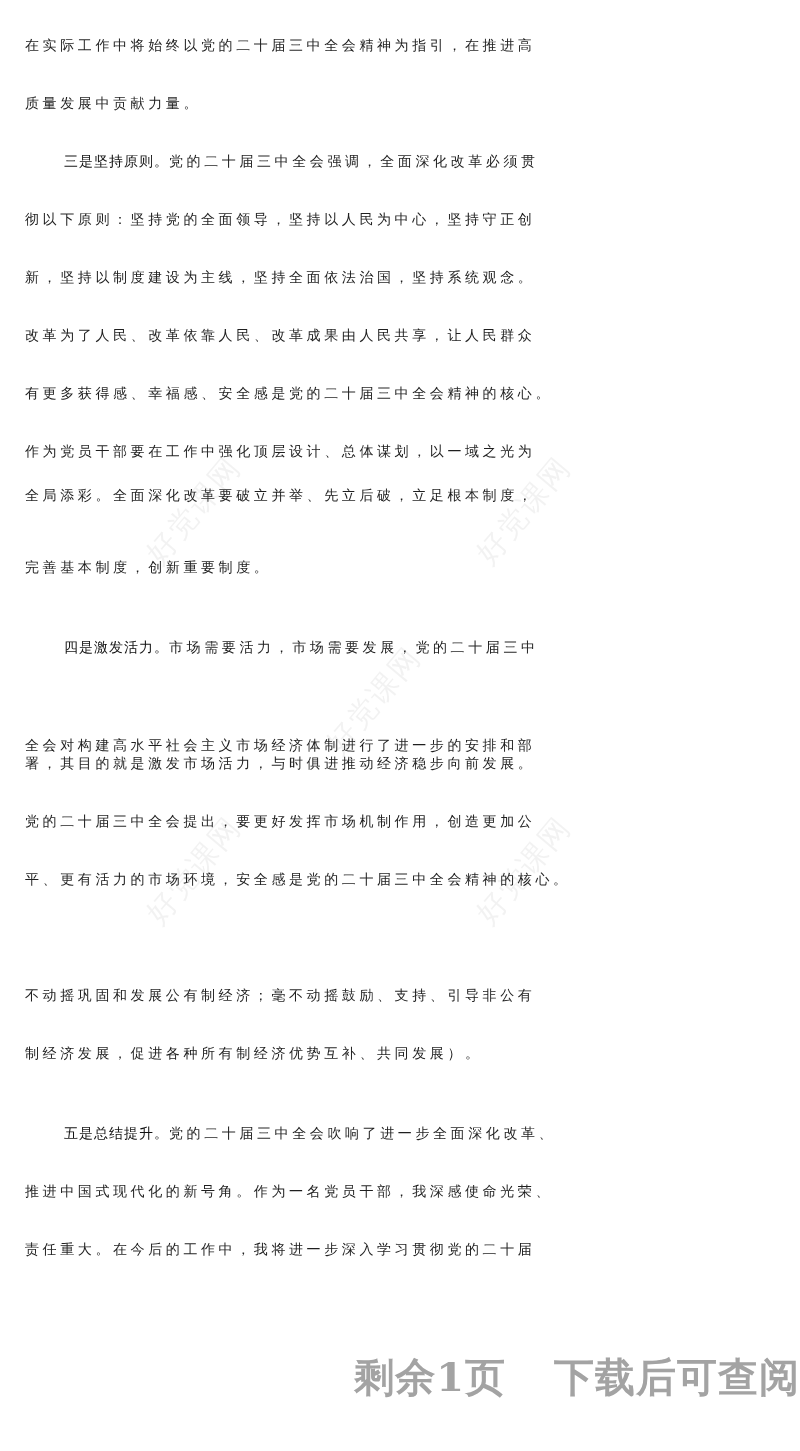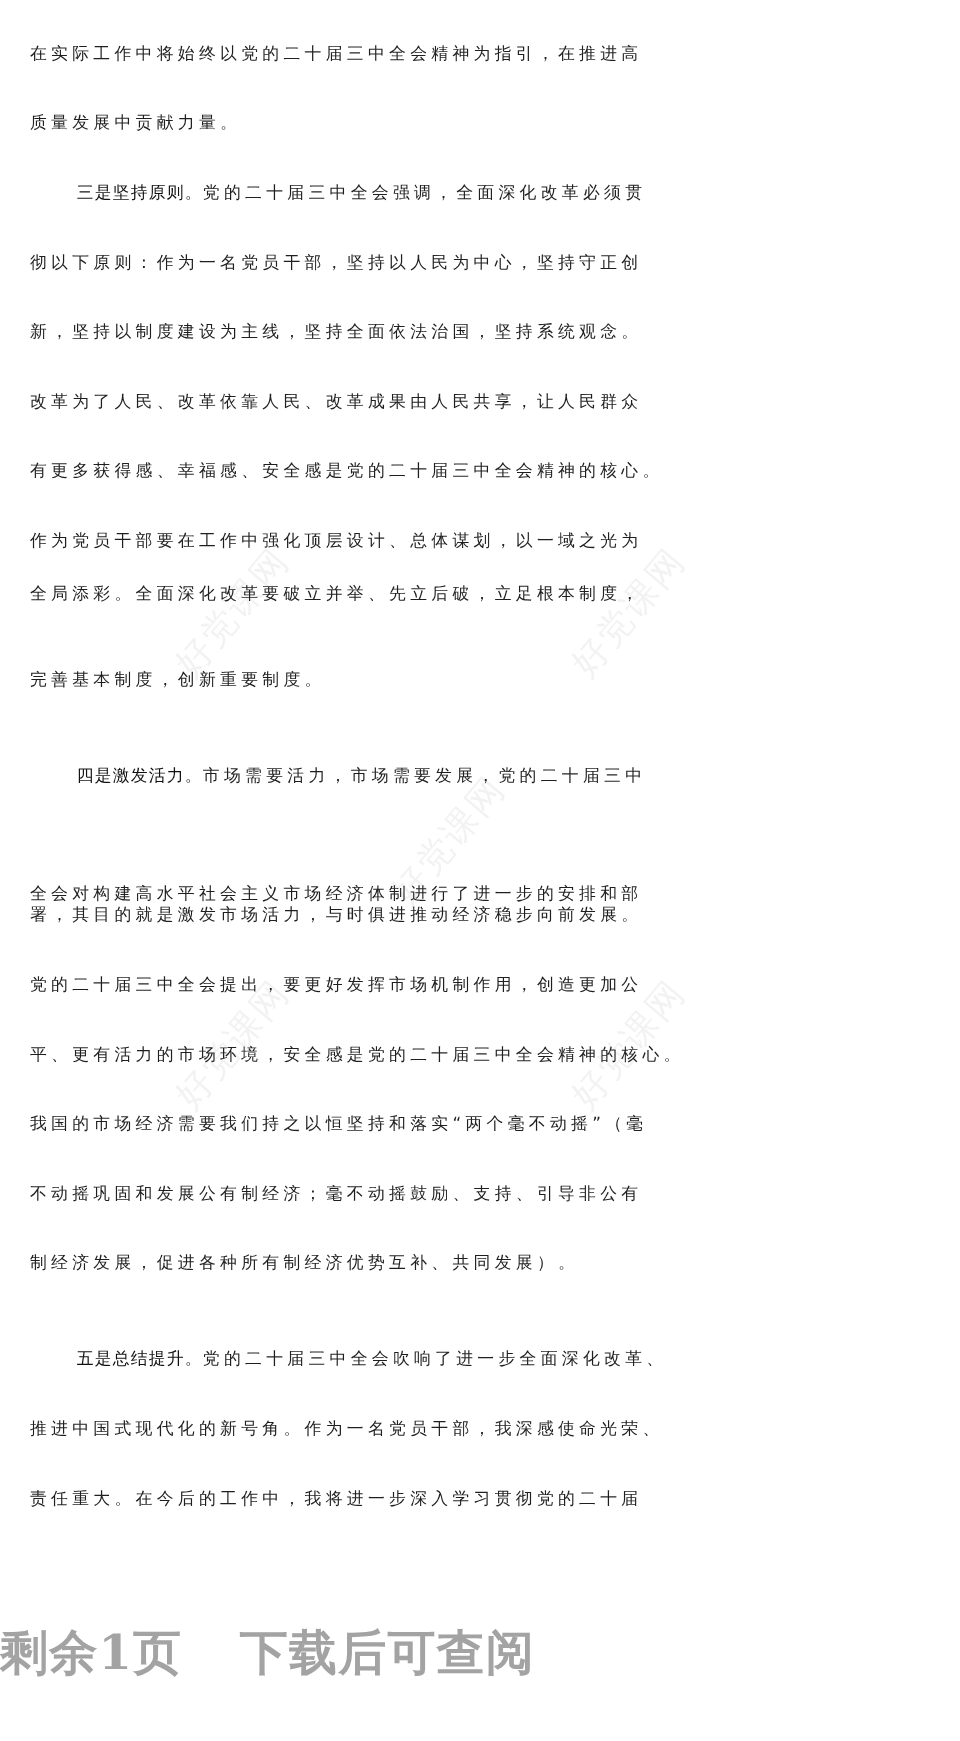--- a/index.html
+++ b/index.html
@@ -48,21 +48,21 @@
       transform: rotate(-50deg);
       white-space: nowrap;
       letter-spacing: 2px;
       pointer-events: none;
     }
     .footer {
       position: absolute;
       left: 0;
       width: 800px;
       top: 1350px;
-      text-align: left;
+      text-align: right;
       font-family: "DejaVu Serif", "Liberation Serif", serif;
       font-weight: bold;
       font-size: 40px;
       color: #a3a3a3;
       letter-spacing: 1px;
     }
     .footer span { display: inline-block; }
     .footer .gap { width: 48px; }
   </style>
 </head>
@@ -75,36 +75,35 @@
   <div class="watermark" style="left:310px; top:680px;">好党课网</div>
   <div class="watermark" style="left:130px; top:850px;">好党课网</div>
   <div class="watermark" style="left:460px; top:850px;">好党课网</div>
 
   <div class="line" style="top:30px;">在实际工作中将始终以党的二十届三中全会精神为指引，在推进高</div>
   <div class="line" style="top:88px;">质量发展中贡献力量。</div>
 
   <div class="line indent" style="top:146px;">
     <span class="bold">三是坚持原则。</span><span>党的二十届三中全会强调，全面深化改革必须贯</span>
   </div>
-  <div class="line" style="top:204px;">彻以下原则：作为一名党员干部，坚持以人民为中心，坚持守正创</div>
+  <div class="line" style="top:204px;">彻以下原则：坚持党的全面领导，坚持以人民为中心，坚持守正创</div>
   <div class="line" style="top:262px;">新，坚持以制度建设为主线，坚持全面依法治国，坚持系统观念。</div>
   <div class="line" style="top:320px;">改革为了人民、改革依靠人民、改革成果由人民共享，让人民群众</div>
   <div class="line" style="top:378px;">有更多获得感、幸福感、安全感是党的二十届三中全会精神的核心。</div>
   <div class="line" style="top:436px;">作为党员干部要在工作中强化顶层设计、总体谋划，以一域之光为</div>
   <div class="line" style="top:480px;">全局添彩。全面深化改革要破立并举、先立后破，立足根本制度，</div>
   <div class="line" style="top:552px;">完善基本制度，创新重要制度。</div>
 
   <div class="line indent" style="top:632px;">
     <span class="bold">四是激发活力。</span><span>市场需要活力，市场需要发展，党的二十届三中</span>
   </div>
   <div class="line" style="top:690px;margin-top:40px;">全会对构建高水平社会主义市场经济体制进行了进一步的安排和部</div>
   <div class="line" style="top:748px;">署，其目的就是激发市场活力，与时俱进推动经济稳步向前发展。</div>
   <div class="line" style="top:806px;">党的二十届三中全会提出，要更好发挥市场机制作用，创造更加公</div>
   <div class="line" style="top:864px;">平、更有活力的市场环境，安全感是党的二十届三中全会精神的核心。</div>
-  <div class="line" style="top:922px;">我国的市场经济需要我们持之以恒坚持和落实“两个毫不动摇”（毫</div>
   <div class="line" style="top:980px;">不动摇巩固和发展公有制经济；毫不动摇鼓励、支持、引导非公有</div>
   <div class="line" style="top:1038px;">制经济发展，促进各种所有制经济优势互补、共同发展）。</div>
 
   <div class="line indent" style="top:1118px;">
     <span class="bold">五是总结提升。</span><span>党的二十届三中全会吹响了进一步全面深化改革、</span>
   </div>
   <div class="line" style="top:1176px;">推进中国式现代化的新号角。作为一名党员干部，我深感使命光荣、</div>
   <div class="line" style="top:1234px;">责任重大。在今后的工作中，我将进一步深入学习贯彻党的二十届</div>
 
   <div class="footer">

